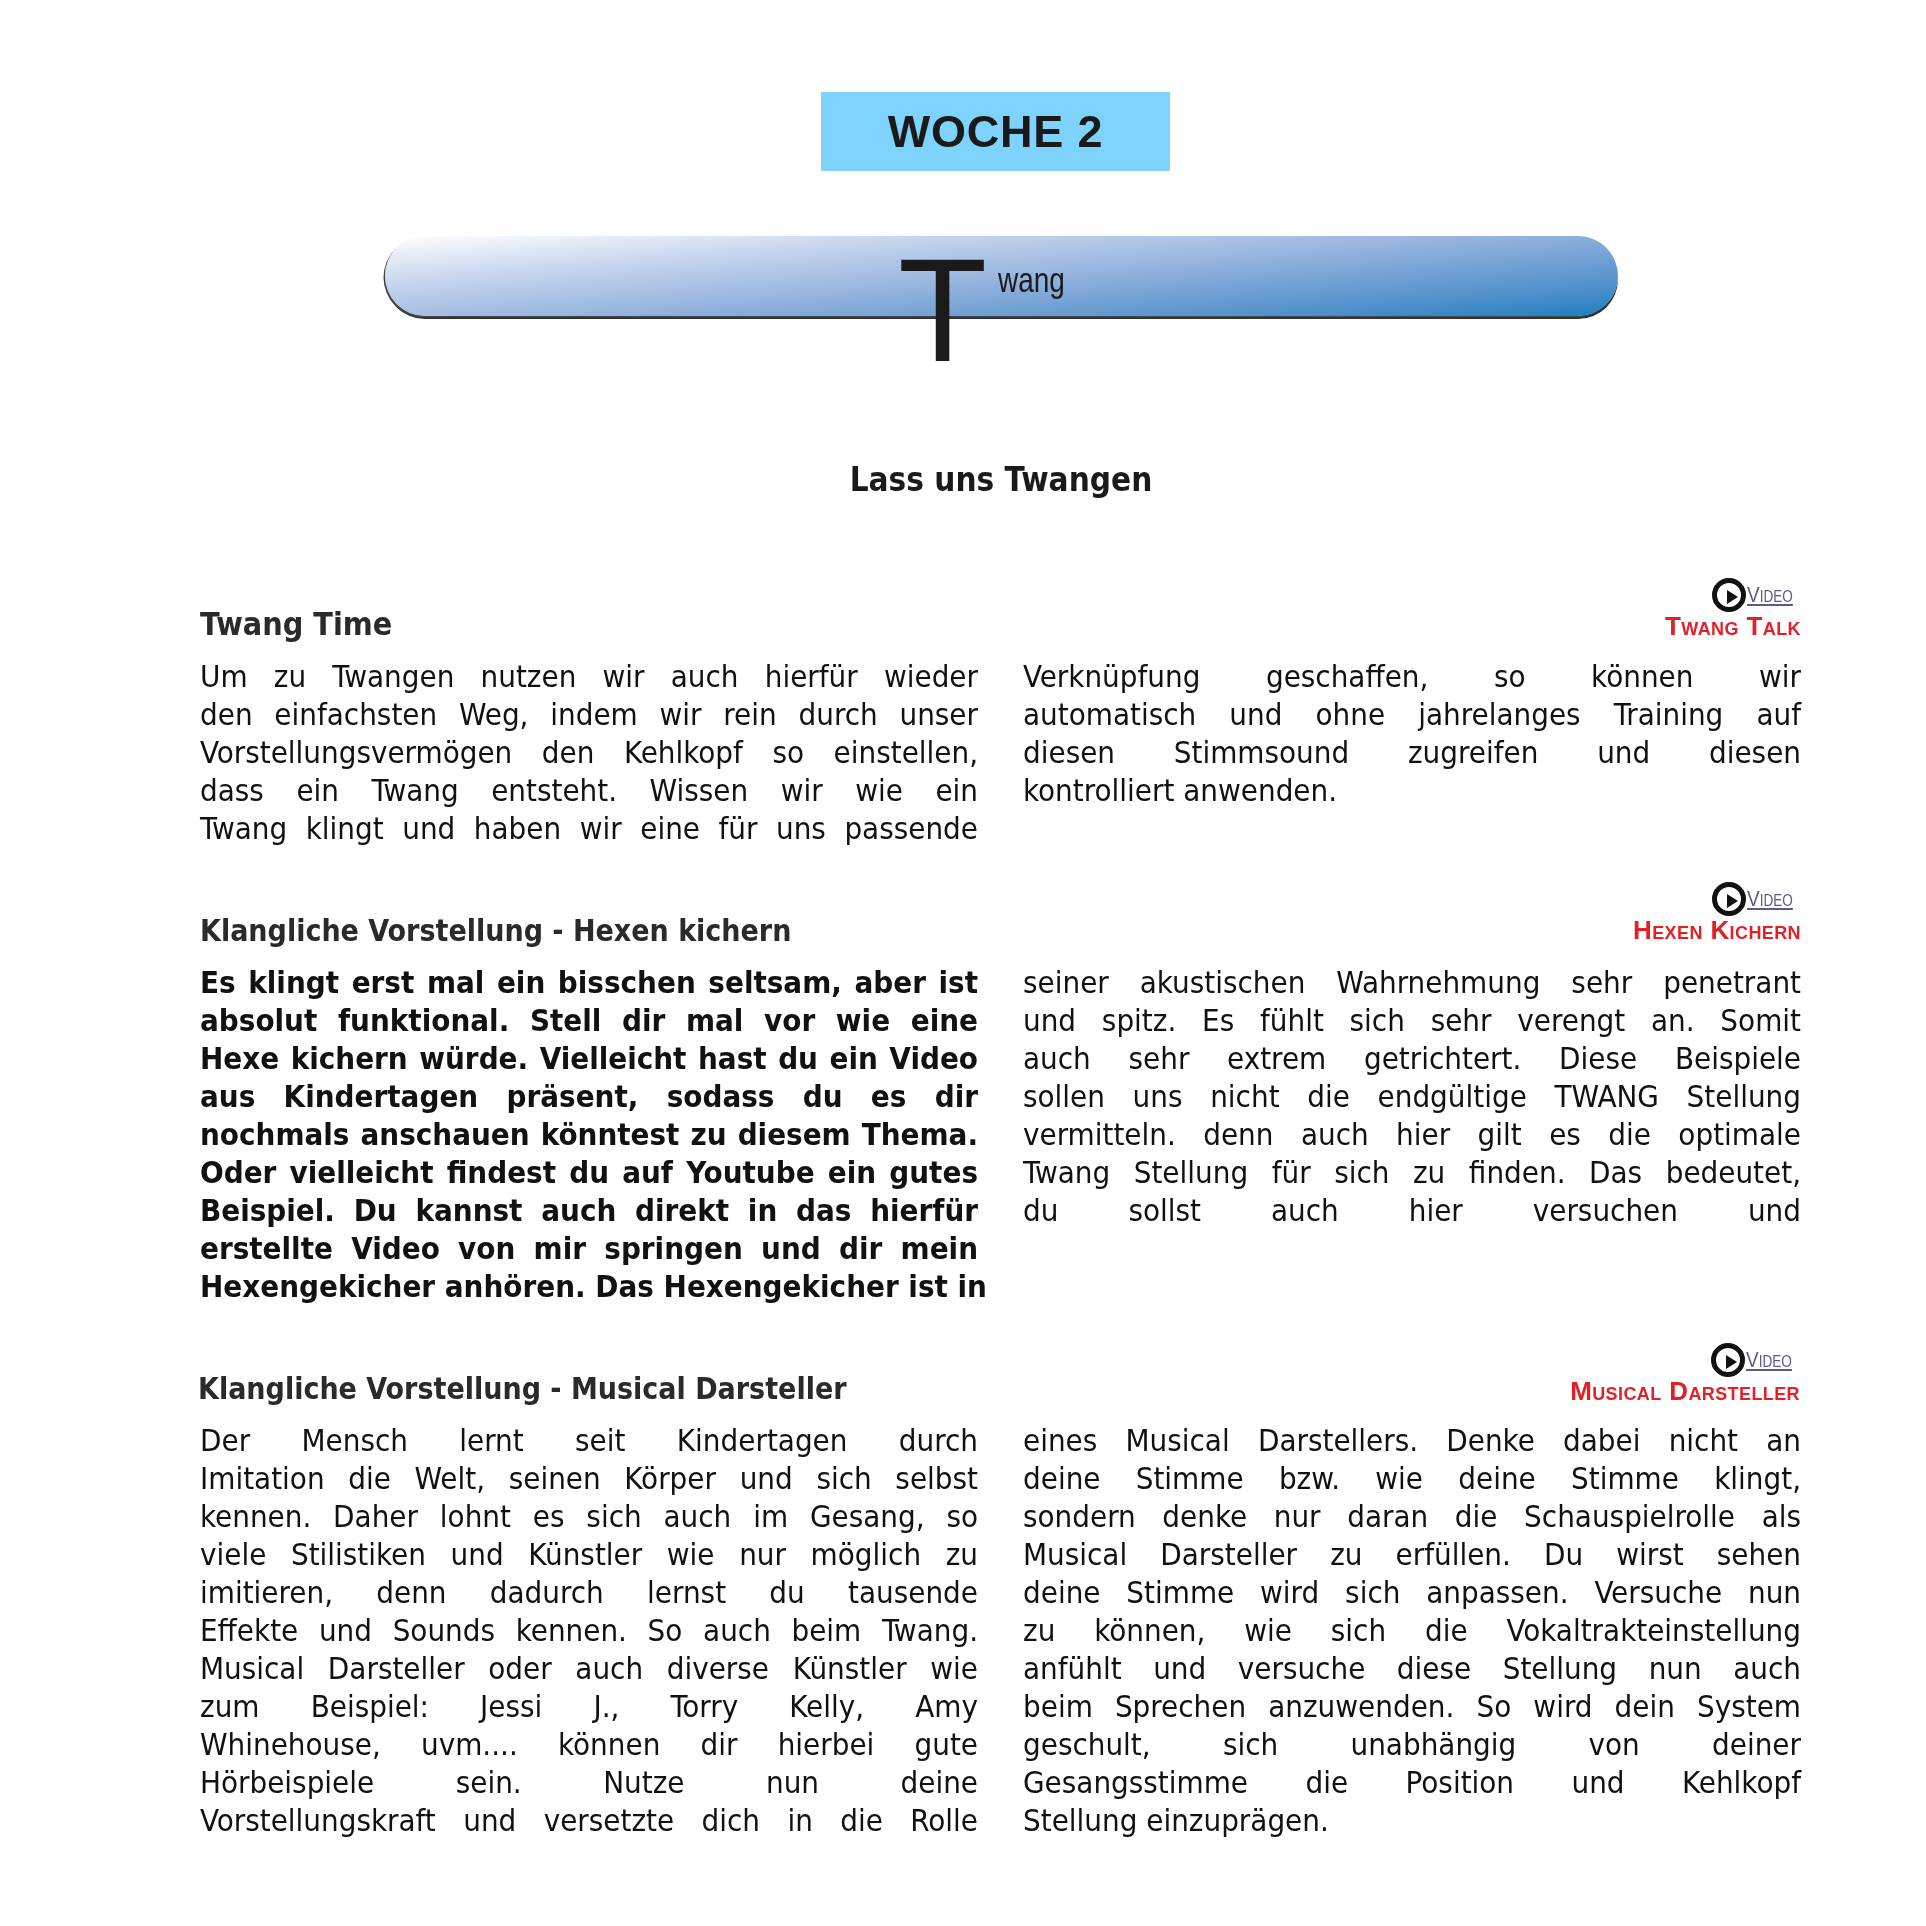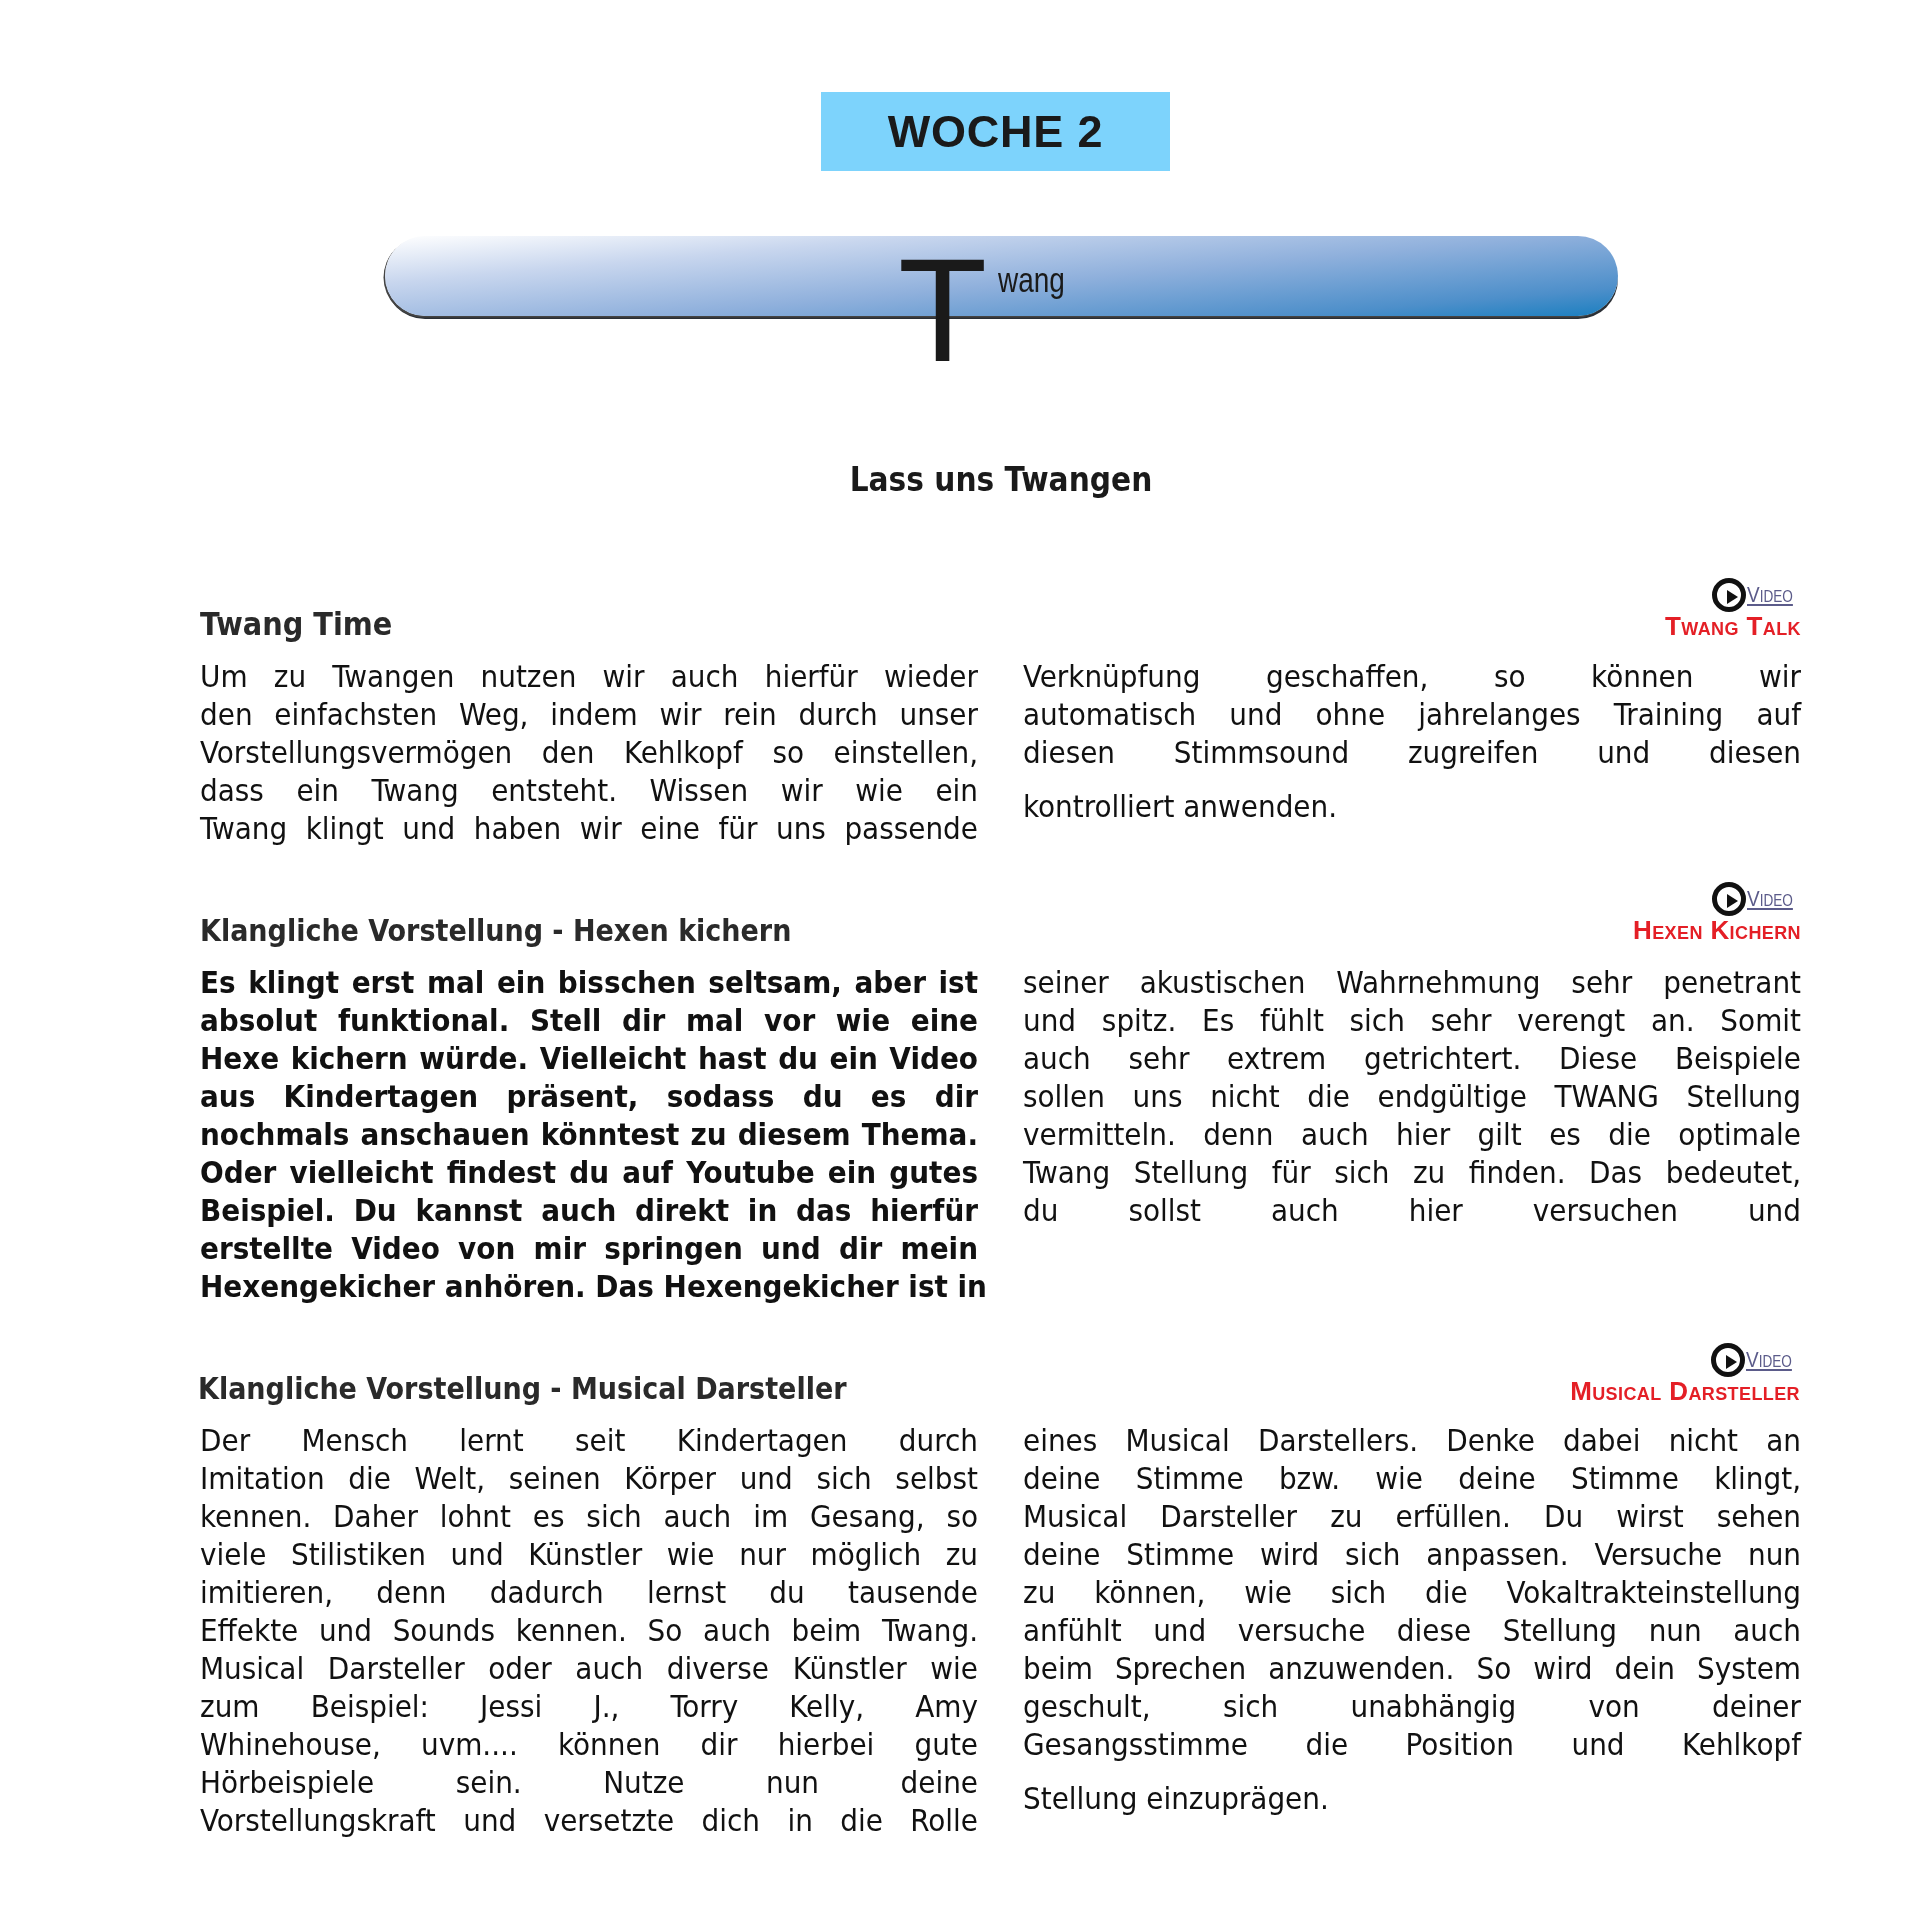--- a/index.html
+++ b/index.html
@@ -17,21 +17,21 @@
   .banner-T { left:898px; top:247px; font-family:"Liberation Sans",sans-serif; font-size:146px; line-height:127px; color:#1a1a1a; }
   .banner-rest { left:998px; top:260px; font-family:"Liberation Sans",sans-serif; font-size:35px; color:#1a1a1a; transform:scaleX(0.8); transform-origin:left top; }
 
   .page-title { left:0; width:2002px; top:460px; text-align:center; font-weight:bold; font-size:33px; color:#1a1a1a; }
 
   .section-heading { font-weight:bold; font-size:32px; color:#2a2a2a; white-space:nowrap; }
   .sub-heading { font-weight:bold; font-size:30px; color:#2a2a2a; white-space:nowrap; }
 
   .col { width:778px; font-size:31px; line-height:38px; text-align:justify; color:#111; }
   .col .line { display:block; text-align:justify; text-align-last:justify; white-space:nowrap; }
-  .col .line.last { text-align-last:left;margin-top:16px; }
+  .col .line.last { text-align-last:left; }
 
   .video-link { display:flex; flex-direction:column; align-items:flex-end; cursor:pointer;text-align:right; }
   .video-top { display:flex; align-items:center; }
   .play-circle { width:34px; height:34px; border:5px solid #111; border-radius:50%; box-sizing:border-box; position:relative; }
   .play-circle::after { content:""; position:absolute; left:10.4px; top:6.5px; border-left:11.6px solid #111; border-top:7.3px solid transparent; border-bottom:7.3px solid transparent; }
   .video-word { font-family:"Liberation Sans",sans-serif; font-variant:small-caps; font-size:22.3px; color:#5b5b8a; border-bottom:2.3px solid #5b5b8a; line-height:19px; margin-left:1.5px; transform:scaleX(0.85); transform-origin:left; }
   .video-title { font-family:"Liberation Sans",sans-serif; font-variant:small-caps; font-weight:bold; font-size:26px; color:#e41f26; letter-spacing:0.4px; line-height:25px; margin-top:1.5px; white-space:nowrap; }
 
   .info-line { left:200px; font-size:31px; line-height:38px; white-space:nowrap; }
   .info-line b { font-weight:bold; }
@@ -117,20 +117,21 @@
   <span class="line">Effekte und Sounds kennen. So auch beim Twang.</span>
   <span class="line">Musical Darsteller oder auch diverse Künstler wie</span>
   <span class="line">zum Beispiel: Jessi J., Torry Kelly, Amy</span>
   <span class="line">Whinehouse, uvm.... können dir hierbei gute</span>
   <span class="line">Hörbeispiele sein. Nutze nun deine</span>
   <span class="line">Vorstellungskraft und versetzte dich in die Rolle</span>
 </div>
 <div class="abs col" style="left:1023px; top:1421px;">
   <span class="line">eines Musical Darstellers. Denke dabei nicht an</span>
   <span class="line">deine Stimme bzw. wie deine Stimme klingt,</span>
+  <span class="line">sondern denke nur daran die Schauspielrolle als</span>
   <span class="line">Musical Darsteller zu erfüllen. Du wirst sehen</span>
   <span class="line">deine Stimme wird sich anpassen. Versuche nun</span>
   <span class="line">zu können, wie sich die Vokaltrakteinstellung</span>
   <span class="line">anfühlt und versuche diese Stellung nun auch</span>
   <span class="line">beim Sprechen anzuwenden. So wird dein System</span>
   <span class="line">geschult, sich unabhängig von deiner</span>
   <span class="line">Gesangsstimme die Position und Kehlkopf</span>
   <span class="line last">Stellung einzuprägen.</span>
 </div>
 

